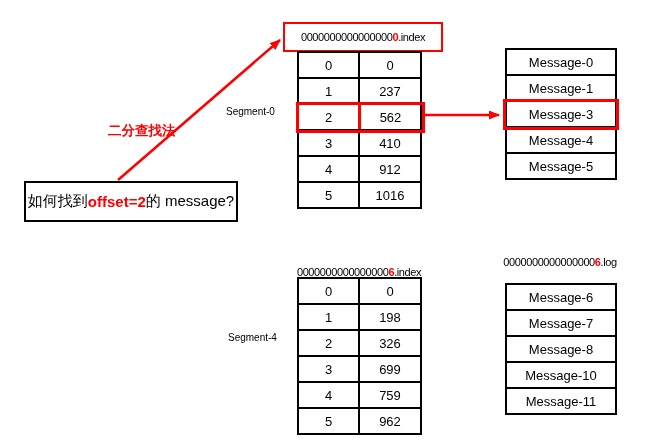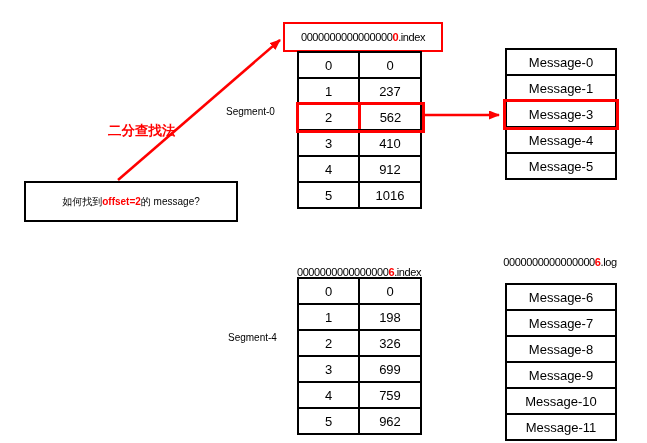--- a/index.html
+++ b/index.html
@@ -38,21 +38,21 @@
     position: absolute; border: 3px solid #ff0000;
     background: transparent; pointer-events: none; z-index: 5;
   }
 
   .seg-label { font-size: 10px; white-space: nowrap; }
   .bs-label { font-size: 13.5px; font-weight: bold; color: #ff0000; white-space: nowrap; }
 
   .question-box {
     border: 2px solid #000; background: #fff;
     display: flex; align-items: center; justify-content: center;
-    font-size: 10px; white-space: nowrap;
+    font-size: 15px; white-space: nowrap;
   }
 
   .arrows { position: absolute; left: 0; top: 0; z-index: 4; pointer-events: none; }
 </style>
 </head>
 <body>
 
 <div class="canvas">
 
   <svg class="arrows" width="647" height="443">
@@ -172,23 +172,20 @@
     <div class="trow">
       <div class="cell log-c">Message-6</div>
     </div>
     <div class="trow">
       <div class="cell log-c">Message-7</div>
     </div>
     <div class="trow">
       <div class="cell log-c">Message-8</div>
     </div>
     <div class="trow">
-      <div class="cell log-c">Message-9</div>
-    </div>
-    <div class="trow">
       <div class="cell log-c">Message-10</div>
     </div>
     <div class="trow">
       <div class="cell log-c">Message-11</div>
     </div>
   </div>
 
 </div>
 
 </body></html>

